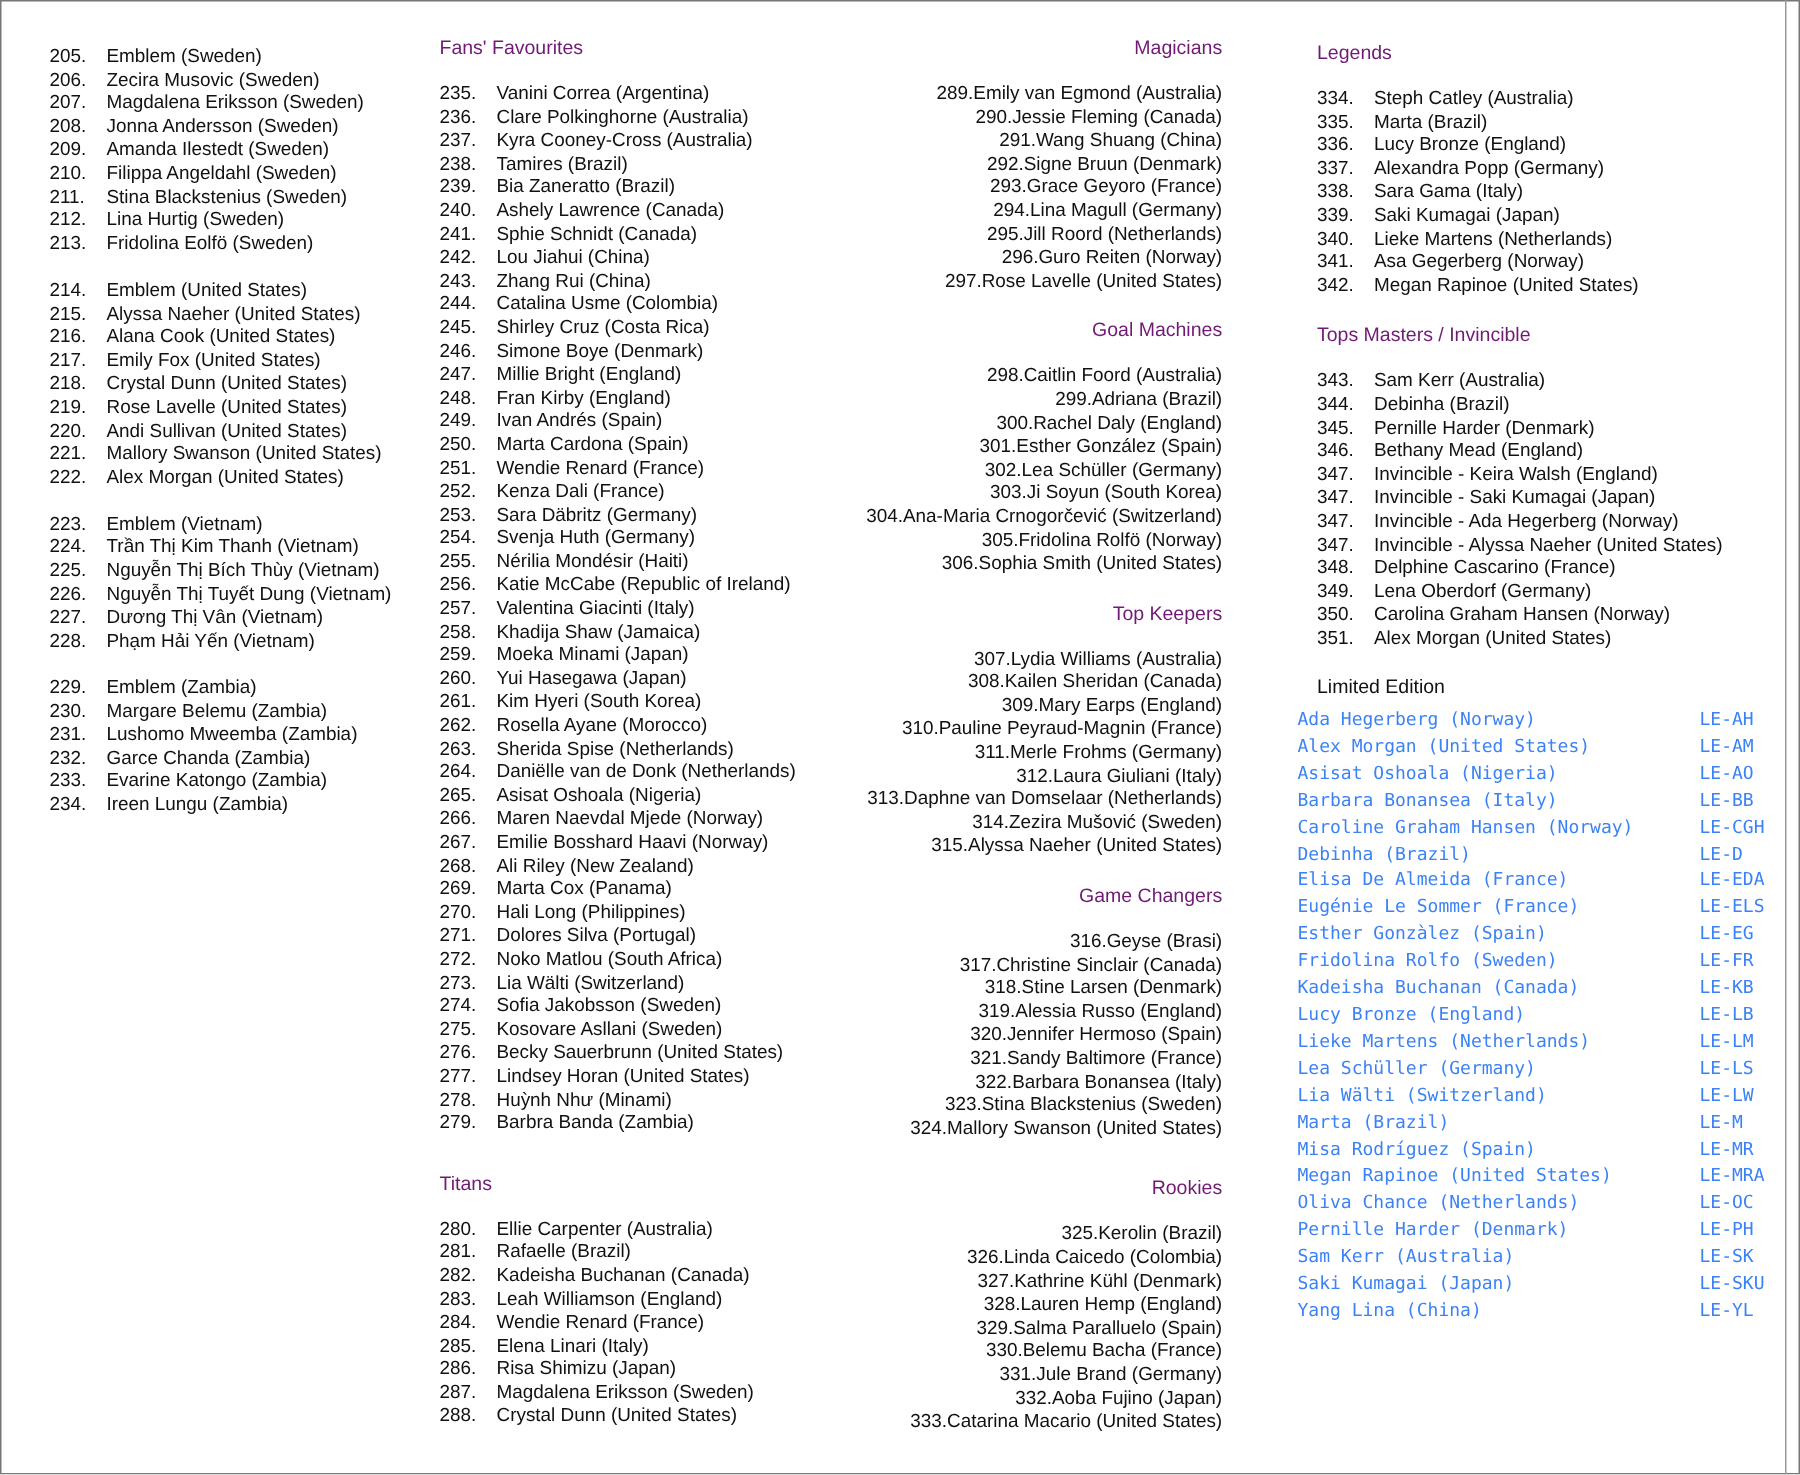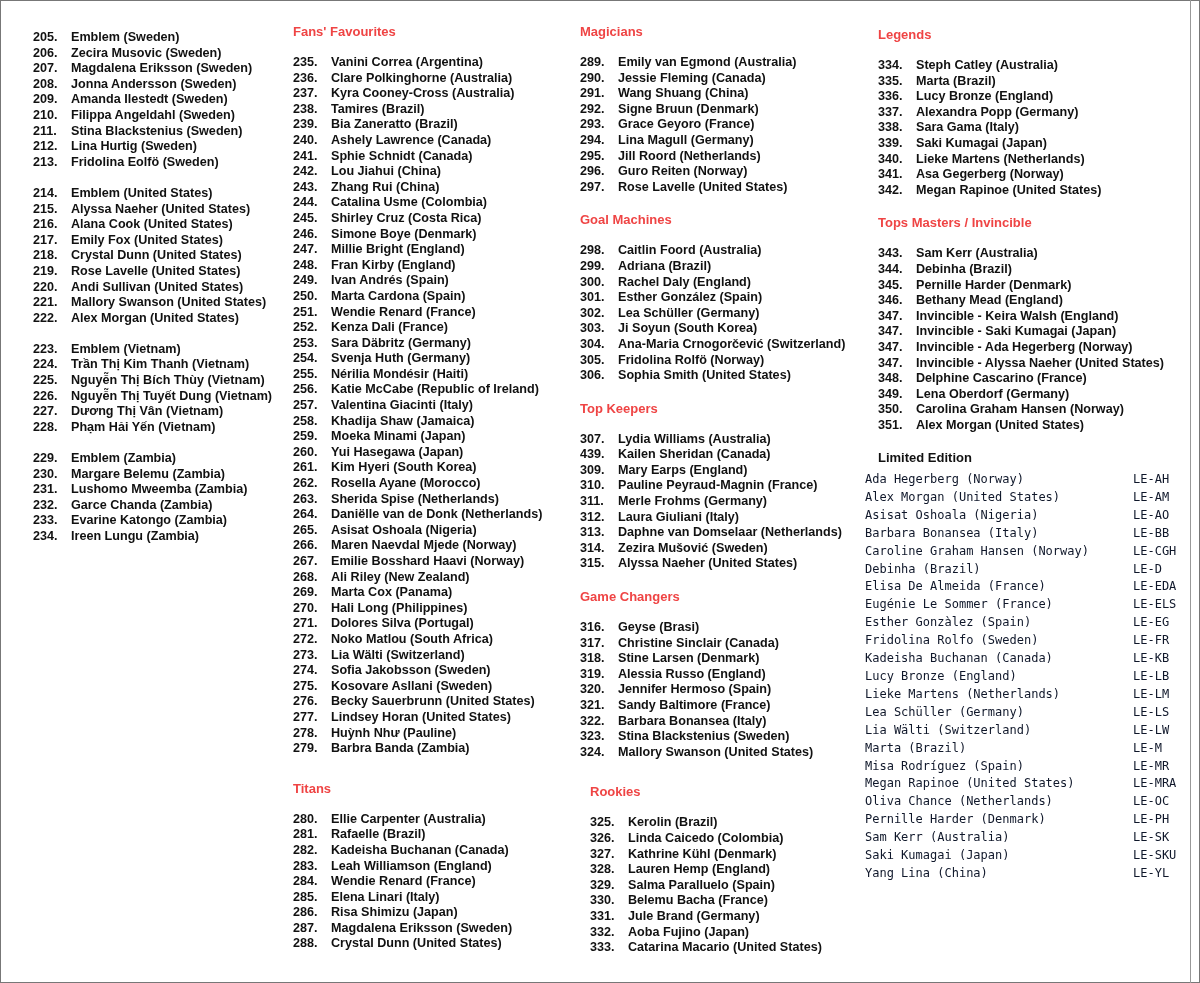--- a/index.html
+++ b/index.html
@@ -1,33 +1,33 @@
 <!DOCTYPE html>
 <html><head>
 <meta charset="utf-8">
 <style>
   html, body { margin:0; padding:0; background:#fff; }
   body { width:1200px; height:983px; position:relative; overflow:hidden; font-family:"Liberation Sans", sans-serif; color:#111; }
   .frame { position:absolute; left:0; top:0; width:1198px; height:981px; border:1px solid #777; }
   .frame-inner { position:absolute; left:1190px; top:0; width:1px; height:983px; background:#999; }
-  .col { position:absolute; top:0;font-weight:bold; }
+  .col { position:absolute; top:0; }
   .col1 { left:33px; top:30px; }
   .col2 { left:293px; top:24px; }
-  .col3 { left:580px; top:24px; }
+  .col3 { left:564px; top:24px;text-align:right; }
   .col4 { left:878px; top:27px; }
-  .section-title { font-size:13px; line-height:15.6px; height:16px; margin-bottom:15px; color:#ef4444; }
+  .section-title { font-size:13px; line-height:15.6px; height:16px; margin-bottom:15px; color:#701a75; }
   .group { margin-bottom:15.6px; }
   .entry { font-size:12.6px; line-height:15.6px; white-space:nowrap; }
   .entry .num { display:inline-block; width:38px; }
   .sec { margin-bottom:17px; }
   .rookies { margin-left:10px; margin-top:24px; }
   .titans { margin-top:24px; }
   .le-title { font-size:13px; line-height:15.6px; margin-bottom:20px; }
   .le-list { position:absolute; left:865px; top:471px; }
-  .le-row { font-family:"DejaVu Sans Mono", "Liberation Mono", monospace; font-size:12px; line-height:17.9px; color:#0f172a; white-space:nowrap; position:relative; width:320px; }
+  .le-row { font-family:"DejaVu Sans Mono", "Liberation Mono", monospace; font-size:12px; line-height:17.9px; color:#3b82f6; white-space:nowrap; position:relative; width:320px; }
   .le-code { position:absolute; left:268px; top:0; }
 </style>
 </head>
 <body>
 
 <div class="frame"></div>
 <div class="frame-inner"></div>
 
 <div class="col col1">
   <div class="group">
@@ -110,21 +110,21 @@
         <div class="entry"><span class="num">268.</span><span class="name">Ali Riley (New Zealand)</span></div>
         <div class="entry"><span class="num">269.</span><span class="name">Marta Cox (Panama)</span></div>
         <div class="entry"><span class="num">270.</span><span class="name">Hali Long (Philippines)</span></div>
         <div class="entry"><span class="num">271.</span><span class="name">Dolores Silva (Portugal)</span></div>
         <div class="entry"><span class="num">272.</span><span class="name">Noko Matlou (South Africa)</span></div>
         <div class="entry"><span class="num">273.</span><span class="name">Lia Wälti (Switzerland)</span></div>
         <div class="entry"><span class="num">274.</span><span class="name">Sofia Jakobsson (Sweden)</span></div>
         <div class="entry"><span class="num">275.</span><span class="name">Kosovare Asllani (Sweden)</span></div>
         <div class="entry"><span class="num">276.</span><span class="name">Becky Sauerbrunn (United States)</span></div>
         <div class="entry"><span class="num">277.</span><span class="name">Lindsey Horan (United States)</span></div>
-        <div class="entry"><span class="num">278.</span><span class="name">Huỳnh Như (Pauline)</span></div>
+        <div class="entry"><span class="num">278.</span><span class="name">Huỳnh Như (Minami)</span></div>
         <div class="entry"><span class="num">279.</span><span class="name">Barbra Banda (Zambia)</span></div>
       </div>
   </div>
   <div class="sec titans">
     <div class="section-title">Titans</div>
     <div>
         <div class="entry"><span class="num">280.</span><span class="name">Ellie Carpenter (Australia)</span></div>
         <div class="entry"><span class="num">281.</span><span class="name">Rafaelle (Brazil)</span></div>
         <div class="entry"><span class="num">282.</span><span class="name">Kadeisha Buchanan (Canada)</span></div>
         <div class="entry"><span class="num">283.</span><span class="name">Leah Williamson (England)</span></div>
@@ -163,21 +163,21 @@
         <div class="entry"><span class="num">303.</span><span class="name">Ji Soyun (South Korea)</span></div>
         <div class="entry"><span class="num">304.</span><span class="name">Ana-Maria Crnogorčević (Switzerland)</span></div>
         <div class="entry"><span class="num">305.</span><span class="name">Fridolina Rolfö (Norway)</span></div>
         <div class="entry"><span class="num">306.</span><span class="name">Sophia Smith (United States)</span></div>
       </div>
   </div>
   <div class="sec">
     <div class="section-title">Top Keepers</div>
     <div>
         <div class="entry"><span class="num">307.</span><span class="name">Lydia Williams (Australia)</span></div>
-        <div class="entry"><span class="num">439.</span><span class="name">Kailen Sheridan (Canada)</span></div>
+        <div class="entry"><span class="num">308.</span><span class="name">Kailen Sheridan (Canada)</span></div>
         <div class="entry"><span class="num">309.</span><span class="name">Mary Earps (England)</span></div>
         <div class="entry"><span class="num">310.</span><span class="name">Pauline Peyraud-Magnin (France)</span></div>
         <div class="entry"><span class="num">311.</span><span class="name">Merle Frohms (Germany)</span></div>
         <div class="entry"><span class="num">312.</span><span class="name">Laura Giuliani (Italy)</span></div>
         <div class="entry"><span class="num">313.</span><span class="name">Daphne van Domselaar (Netherlands)</span></div>
         <div class="entry"><span class="num">314.</span><span class="name">Zezira Mušović (Sweden)</span></div>
         <div class="entry"><span class="num">315.</span><span class="name">Alyssa Naeher (United States)</span></div>
       </div>
   </div>
   <div class="sec">

